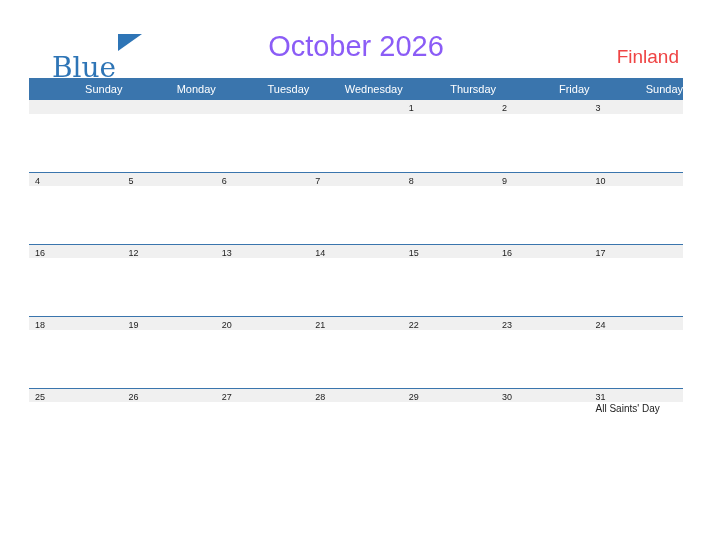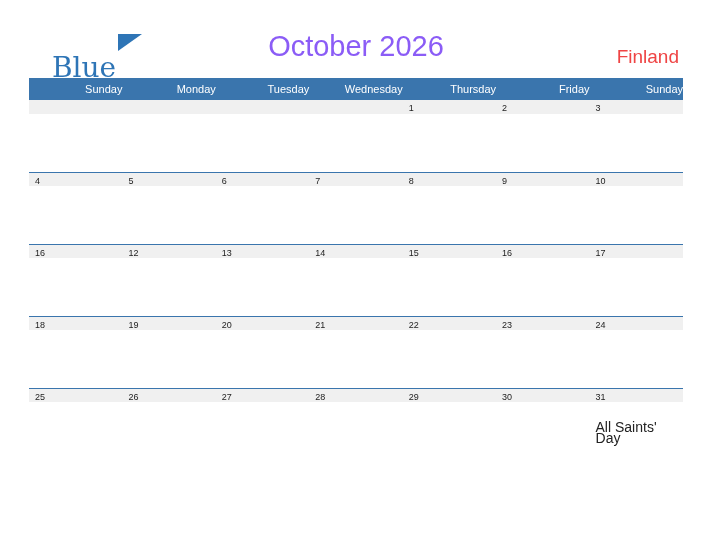--- a/index.html
+++ b/index.html
@@ -120,23 +120,23 @@
     box-sizing: border-box;
     line-height: 11px;
   }
   tr.week-row td .daynum-bar {
     border-top: 1px solid #3a75ad;
   }
   tr.first-week td .daynum-bar {
     border-top: none;
   }
   .event {
-    font-size: 14px;
+    font-size: 10px;
     color: #222222;
-    padding: 20px 4px 0 6px;
+    padding: 1px 4px 0 6px;
     line-height: 11px;
   }
 </style>
 </head>
 <body>
 
 <div class="page">
 
   <div class="header">
     <div class="logo">

